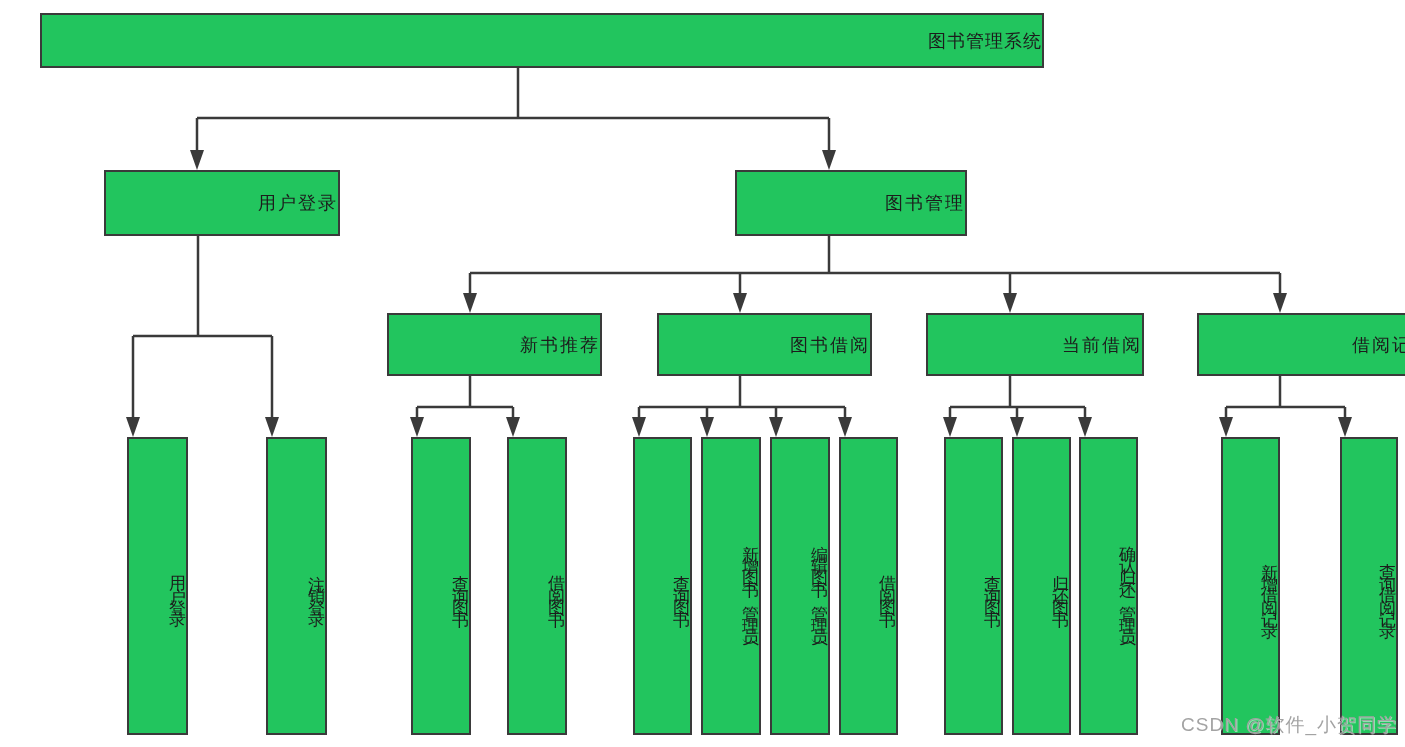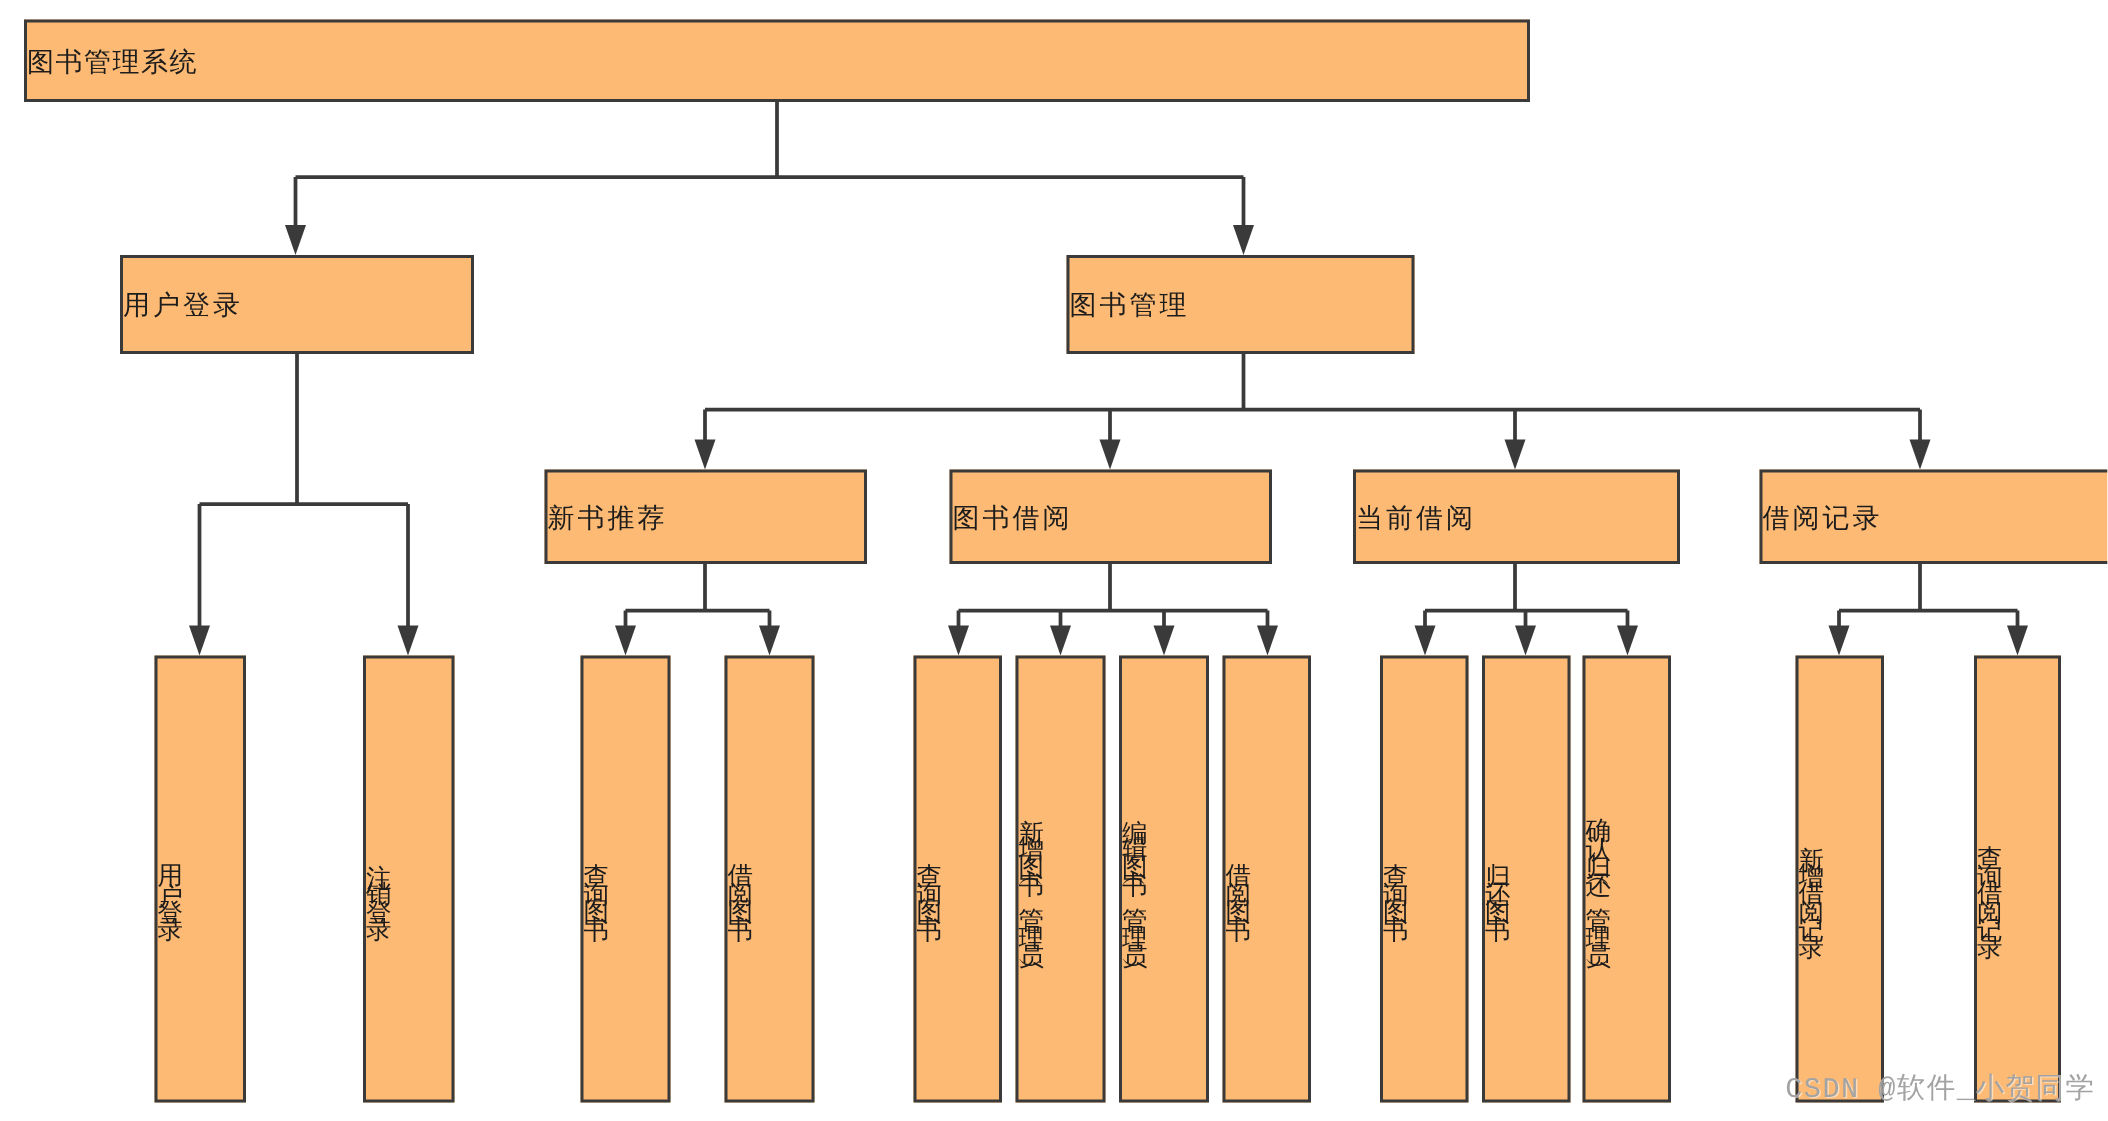--- a/index.html
+++ b/index.html
@@ -9,25 +9,26 @@
     width:1405px;height:747px;
     background:var(--bg,#ffffff);
     font-family:"Liberation Sans","DejaVu Sans",sans-serif;
     overflow:hidden;
   }
   .wires{position:absolute;left:0;top:0;}
   .box{
     position:absolute;
     box-sizing:border-box;
     border:2px solid var(--line,#3a3a3a);
-    background:#fdba74;
+    background:#22c55e;
     display:flex;
     align-items:center;
-    justify-content:flex-start;
+    justify-content:flex-end;
     color:var(--text,#1c1c1c);
+    margin-left:24px;
   }
   .box.h span{
     font-size:18px;
     letter-spacing:2px;
     white-space:nowrap;
   }
   .box.root span{font-size:18px;letter-spacing:1px;}
   .box.v span{
     writing-mode:vertical-rl;
     text-orientation:mixed;
@@ -37,21 +38,20 @@
     white-space:nowrap;
   }
   .watermark{
     position:absolute;
     color:var(--wm,#a3a3a3);
     font-size:19px;
     letter-spacing:1px;
     white-space:nowrap;
     text-shadow:1px 1px 0 rgba(255,255,255,0.5);
     z-index:5;
-    font-family:Liberation Mono, monospace;
   }
 </style>
 </head>
 <body>
 
 <div class="stage" style="--line: #3a3a3a; --text: #1c1c1c; --wm: #a3a3a3; --bg: #ffffff;">
 
   <svg id="wires" class="wires" width="1405" height="747">
       <line x1="518" y1="68" x2="518" y2="118" stroke="#3a3a3a" stroke-width="2.5"></line>
       <line x1="197" y1="118" x2="829" y2="118" stroke="#3a3a3a" stroke-width="2.5"></line>

